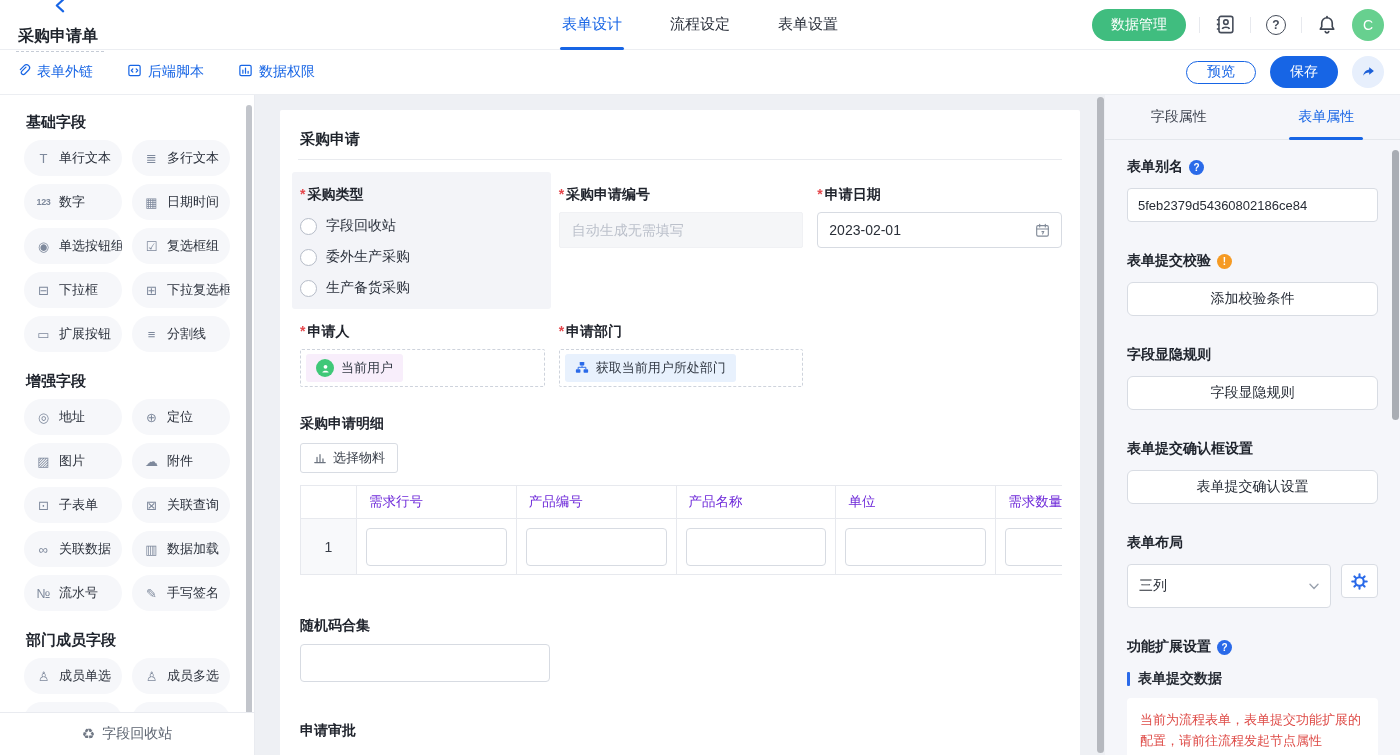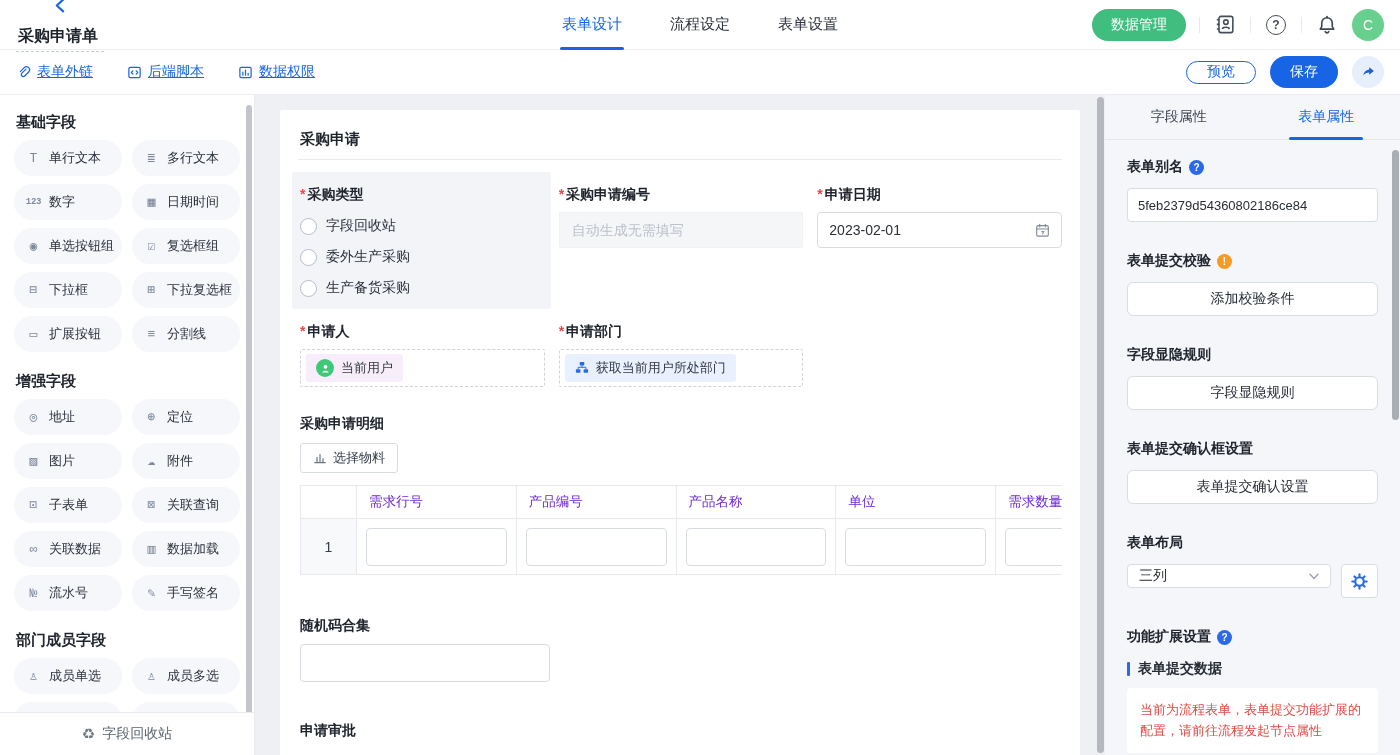--- a/index.html
+++ b/index.html
@@ -27,35 +27,35 @@
   .hicon { width:24px; height:24px; display:flex; align-items:center; justify-content:center; cursor:pointer; }
   .help-circ { width:20px; height:20px; border:1.4px solid #454c59; border-radius:50%;
     display:flex; align-items:center; justify-content:center; font-size:12px; color:#454c59; font-weight:600; }
   .avatar { width:32px; height:32px; border-radius:50%; background:#67d08f; color:#fff;
     display:flex; align-items:center; justify-content:center; font-size:14px; cursor:pointer; }
 
   
   .subbar { height:45px; background:#fff; border-bottom:1px solid #eceef2; display:flex;
     align-items:center; justify-content:space-between; padding:0 16px; flex:none; z-index:2; }
   .sb-links { display:flex; align-items:center; gap:34px; }
-  .sb-link { display:flex; align-items:center; gap:6px; color:#1765e5; font-size:14px; cursor:pointer;text-decoration:underline; }
+  .sb-link { display:flex; align-items:flex-start; gap:6px; color:#1765e5; font-size:14px; cursor:pointer; }
   .sb-actions { display:flex; align-items:center; gap:14px; }
   .btn-outline { height:23px; padding:0 20px; border-radius:16px; border:1px solid #1765e5;
     background:#fff; color:#1765e5; font-size:14px; cursor:pointer; font-family:inherit; }
   .btn-primary { height:32px; padding:0 20px; border-radius:16px; border:none;
     background:#1765e5; color:#fff; font-size:14px; cursor:pointer; font-family:inherit; }
   .btn-share { width:32px; height:32px; border-radius:50%; border:none; background:#e7effc;
     display:flex; align-items:center; justify-content:center; cursor:pointer; }
 
   
   .layout { flex:1; display:flex; min-height:0; }
 
   
   .sidebar { width:255px; background:#fff; border-right:1px solid #e9ebf0; position:relative; flex:none; }
-  .sidebar-inner { height:617px; overflow:hidden; padding:18px 14px 0;font-family:Liberation Mono, monospace; }
+  .sidebar-inner { height:617px; overflow:hidden; padding:18px 24px 0; }
   .side-title { font-size:15px; font-weight:700; color:#20252e; margin:0 0 8px 2px; }
   .pill-grid { display:grid; grid-template-columns:1fr 1fr; gap:8px 10px; margin-bottom:20px; }
   .pill { height:36px; border-radius:18px; background:#f6f7fa; display:flex; align-items:center;
     gap:7px; padding:0 11px; cursor:grab; overflow:hidden; }
   .picon { width:17px; text-align:center; color:#7e899c; font-size:13px; flex:none; line-height:1; }
   .picon.num { font-size:9px; font-weight:700; letter-spacing:-0.3px; }
   .plabel { font-size:13px; color:#2b313c; white-space:nowrap; }
   .sthumb { position:absolute; top:10px; right:2px; width:6px; height:700px; background:#c2c5cb; border-radius:3px; }
   .recycle-bar { position:absolute; left:0; right:0; bottom:0; height:43px; background:#fff;
     border-top:1px solid #e9ebf0; display:flex; align-items:center; justify-content:center;
@@ -121,21 +121,21 @@
   .qicon { width:15px; height:15px; border-radius:50%; background:#2a6ae9; color:#fff; font-size:10px;
     font-weight:700; display:flex; align-items:center; justify-content:center; cursor:pointer; flex:none; }
   .wicon { width:15px; height:15px; border-radius:50%; background:#f59a23; color:#fff; font-size:10px;
     font-weight:700; display:flex; align-items:center; justify-content:center; cursor:pointer; flex:none; }
   .ptext-input { width:100%; height:34px; border:1px solid #d8dce3; border-radius:4px; background:#fff;
     padding:0 10px; font-size:13px; color:#272c35; font-family:inherit; }
   .pbtn { width:100%; height:34px; border:1px solid #d8dce3; border-radius:6px; background:#fff;
     font-size:14px; color:#272d37; display:flex; align-items:center; justify-content:center;
     cursor:pointer; font-family:inherit; }
   .layout-row { display:flex; gap:10px; }
-  .pselect { flex:1; height:24px; border:1px solid #d8dce3; border-radius:4px; background:#fff;
+  .pselect { flex:1; height:44px; border:1px solid #d8dce3; border-radius:4px; background:#fff;
     display:flex; align-items:center; justify-content:space-between; padding:3px 11px;
     font-size:14px; color:#272c35; cursor:pointer; }
   .gearbtn { width:37px; height:34px; border:1px solid #d8dce3; border-radius:4px; background:#fff;
     display:flex; align-items:center; justify-content:center; cursor:pointer; }
   .ext-title { display:flex; align-items:center; gap:6px; font-size:14px; font-weight:700;
     color:#20252e; margin-bottom:14px; }
   .sec-hdr { display:flex; align-items:center; gap:8px; font-size:14px; font-weight:600;
     color:#262b34; margin-bottom:10px; }
   .sec-bar { width:3px; height:14px; background:#2a6ae9; border-radius:1px; flex:none; }
   .notice { background:#fff; border-radius:4px; padding:11px 13px; font-size:13px; line-height:1.65;

